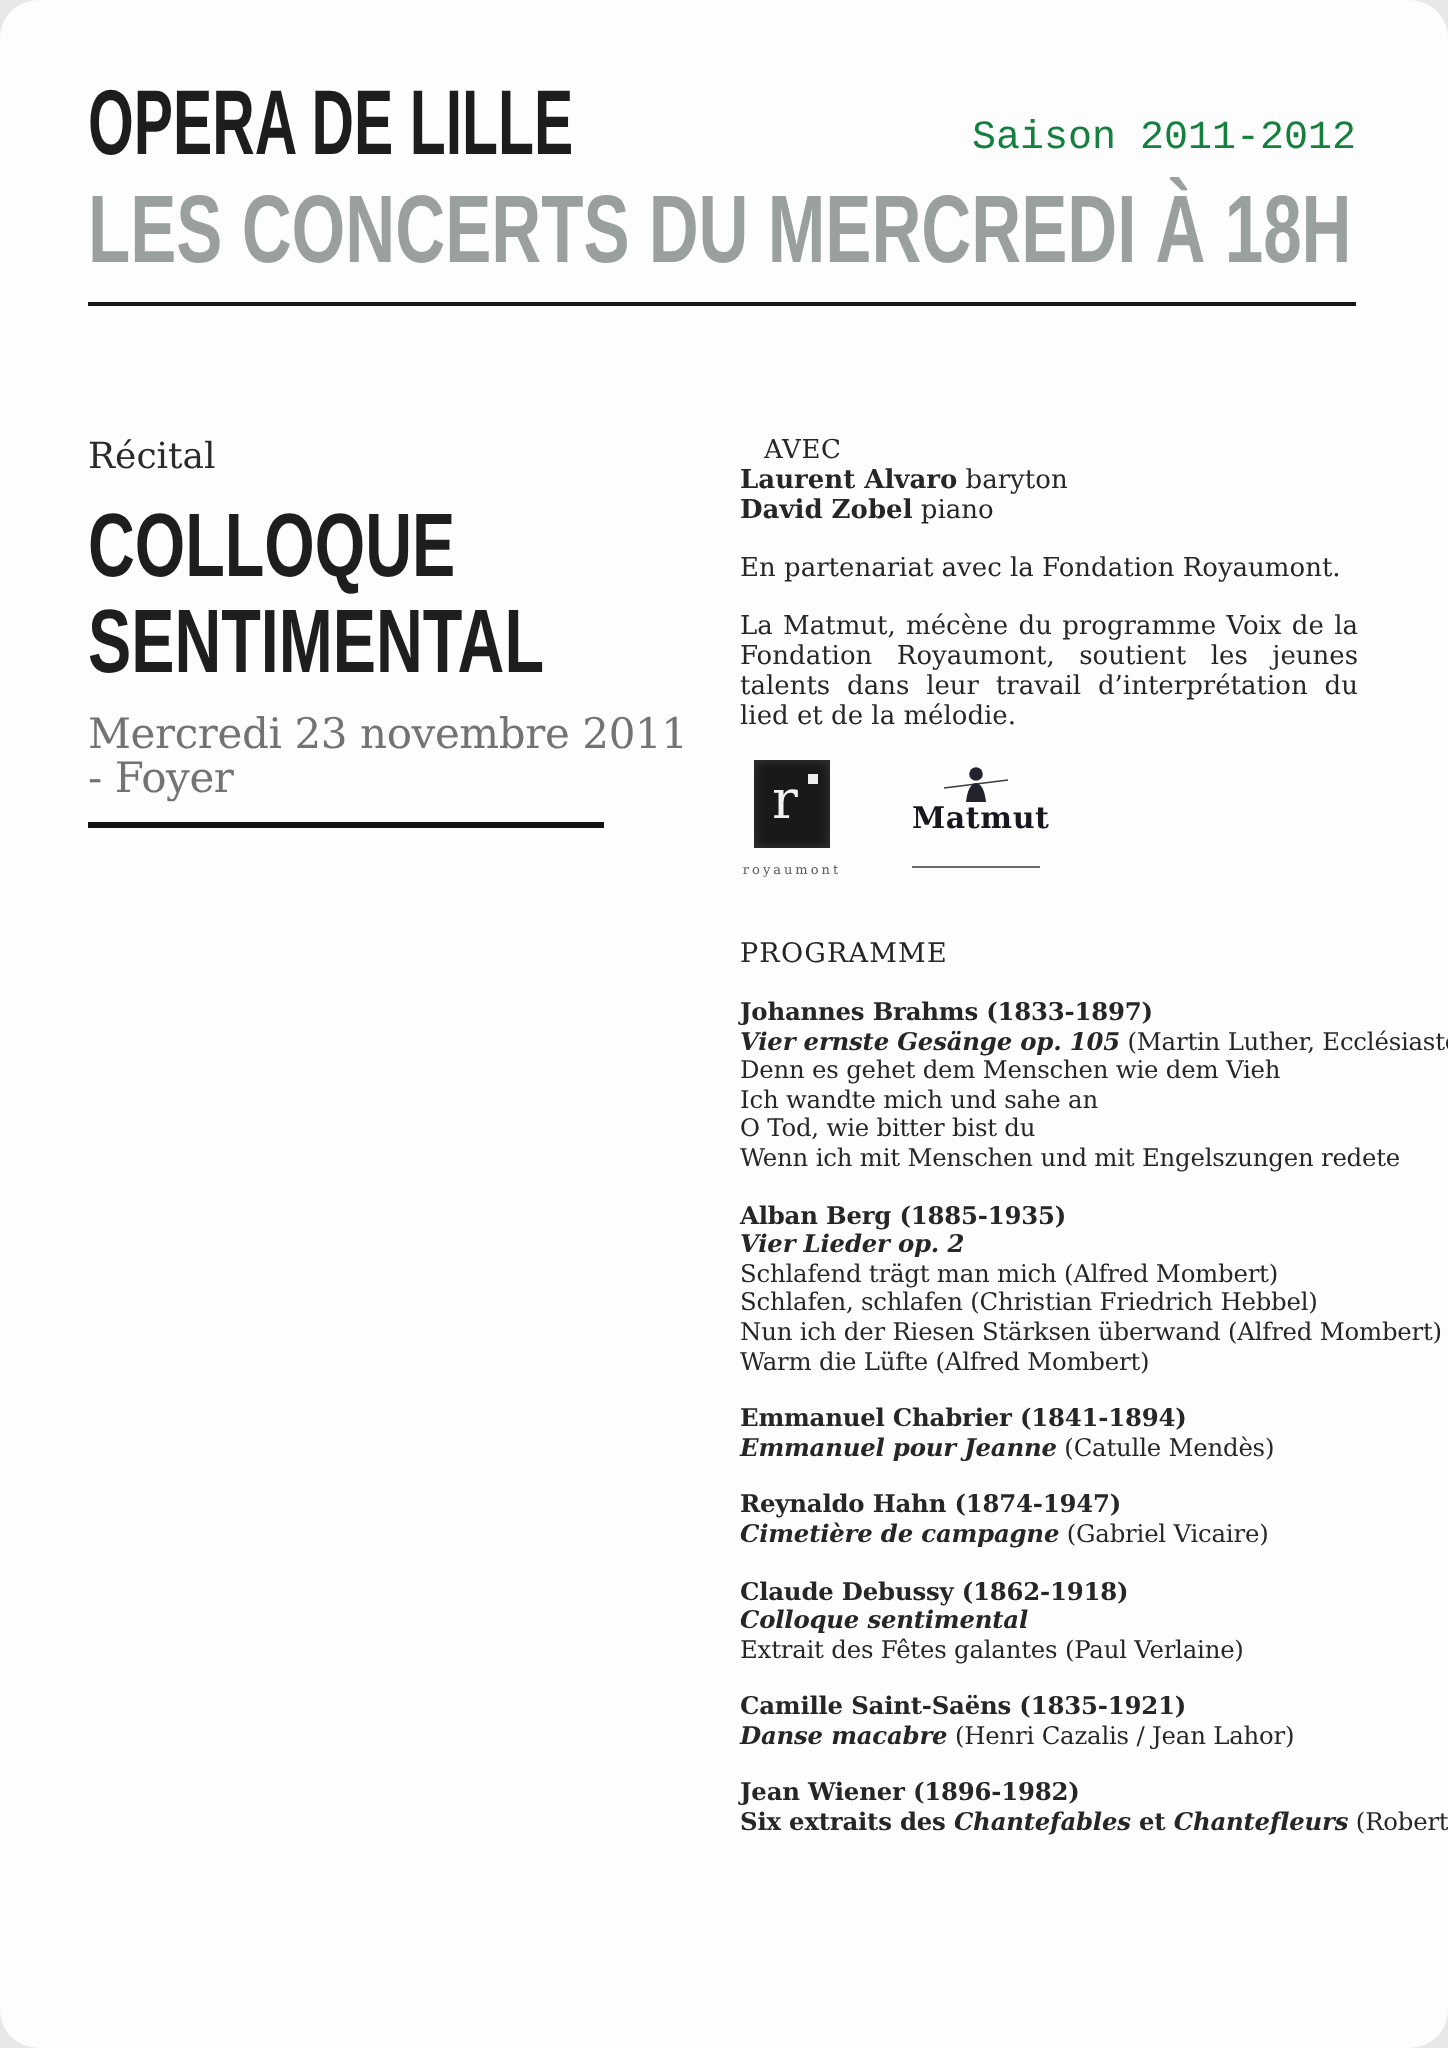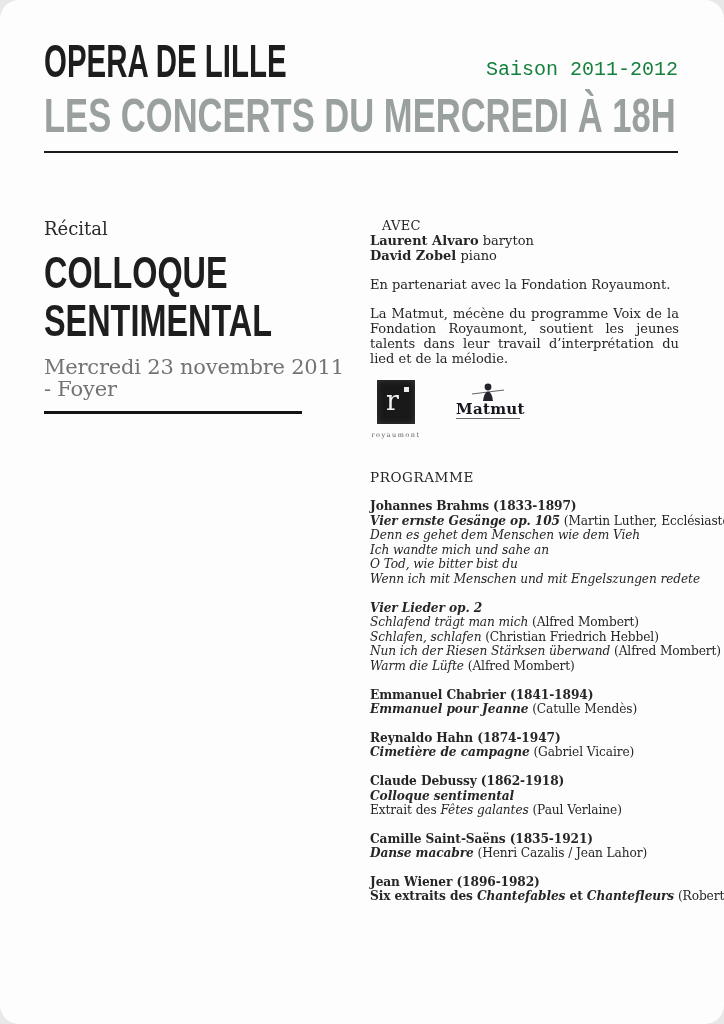--- a/index.html
+++ b/index.html
@@ -24,39 +24,39 @@
   
   .event-col{position:absolute;left:44px;top:218px;width:310px;}
   .event-kind{font-size:18px;line-height:22px;color:#2a2a2a;}
   .event-title{margin-top:10px;}
   .event-title .cond{display:block;font-size:45px;height:48px;transform:scaleX(0.72);color:#1e1e1e;}
   .event-date{margin-top:10px;font-size:21px;line-height:22px;letter-spacing:-0.2px;color:#737373;}
   .event-rule{margin-top:11px;width:258px;border-top:3px solid #141414;}
   
   .right-col{position:absolute;left:370px;top:218px;width:309px;font-size:13px;line-height:15px;color:#262626;}
   .bold{font-weight:700;}
-  .ital{font-style:italic;}
+  .ital{}
   .boldital{font-weight:700;font-style:italic;}
   .avec{letter-spacing:0.3px;margin-left:12px;}
   .perf-line{white-space:nowrap;}
   .partner-line{margin-top:14px;white-space:nowrap;}
   .matmut-par{margin-top:14px;text-align:justify;}
   
   .logos{margin-top:14px;display:flex;align-items:flex-start;gap:34px;height:58px;}
   .roy-logo{width:52px;text-align:center;}
   .roy-box{position:relative;width:38px;height:44px;margin:0 auto;background:#191919;
     box-shadow:inset 0 0 6px #3a3a3a;}
   .roy-r{position:absolute;left:9px;top:7px;color:#f2f2f2;font-size:27px;line-height:27px;
     font-family:"DejaVu Serif",serif;}
   .roy-sq{position:absolute;right:6px;top:7px;width:5px;height:5px;background:#ededed;}
   .roy-label{margin-top:4px;font-size:6.5px;letter-spacing:1.5px;color:#5a5a5a;}
   .mat-logo{margin-top:2px;text-align:center;width:64px;}
   .mat-icon{display:block;margin:0 auto;}
   .mat-word{font-size:15px;font-weight:700;color:#17171f;letter-spacing:0.3px;
-    border-bottom:1px solid #6a6a72;padding-bottom:1px;}
+    border-bottom:1px solid #6a6a72;padding-bottom:16px;}
   
   .prog-heading{margin-top:32px;letter-spacing:0.6px;font-size:13.5px;}
   .programme{font-size:12.2px;letter-spacing:-0.1px;}
   .entry{margin-top:14px;}
   .entry .line{line-height:14.6px;white-space:nowrap;}
 </style>
 </head>
 <body>
 
 <div class="page">
@@ -114,20 +114,21 @@
     <div class="programme">
         <div class="entry">
           <div class="bold line">Johannes Brahms (1833-1897)</div>
           <div class="line"><span class="boldital">Vier ernste Gesänge op. 105</span><span class=""> (Martin Luther, Ecclésiaste)</span></div>
           <div class="line"><span class="ital">Denn es gehet dem Menschen wie dem Vieh</span></div>
           <div class="line"><span class="ital">Ich wandte mich und sahe an</span></div>
           <div class="line"><span class="ital">O Tod, wie bitter bist du</span></div>
           <div class="line"><span class="ital">Wenn ich mit Menschen und mit Engelszungen redete</span></div>
         </div>
         <div class="entry">
+          <div class="bold line">Alban Berg (1885-1935)</div>
           <div class="line"><span class="boldital">Vier Lieder op. 2</span></div>
           <div class="line"><span class="ital">Schlafend trägt man mich</span><span class=""> (Alfred Mombert)</span></div>
           <div class="line"><span class="ital">Schlafen, schlafen</span><span class=""> (Christian Friedrich Hebbel)</span></div>
           <div class="line"><span class="ital">Nun ich der Riesen Stärksen überwand</span><span class=""> (Alfred Mombert)</span></div>
           <div class="line"><span class="ital">Warm die Lüfte</span><span class=""> (Alfred Mombert)</span></div>
         </div>
         <div class="entry">
           <div class="bold line">Emmanuel Chabrier (1841-1894)</div>
           <div class="line"><span class="boldital">Emmanuel pour Jeanne</span><span class=""> (Catulle Mendès)</span></div>
         </div>

